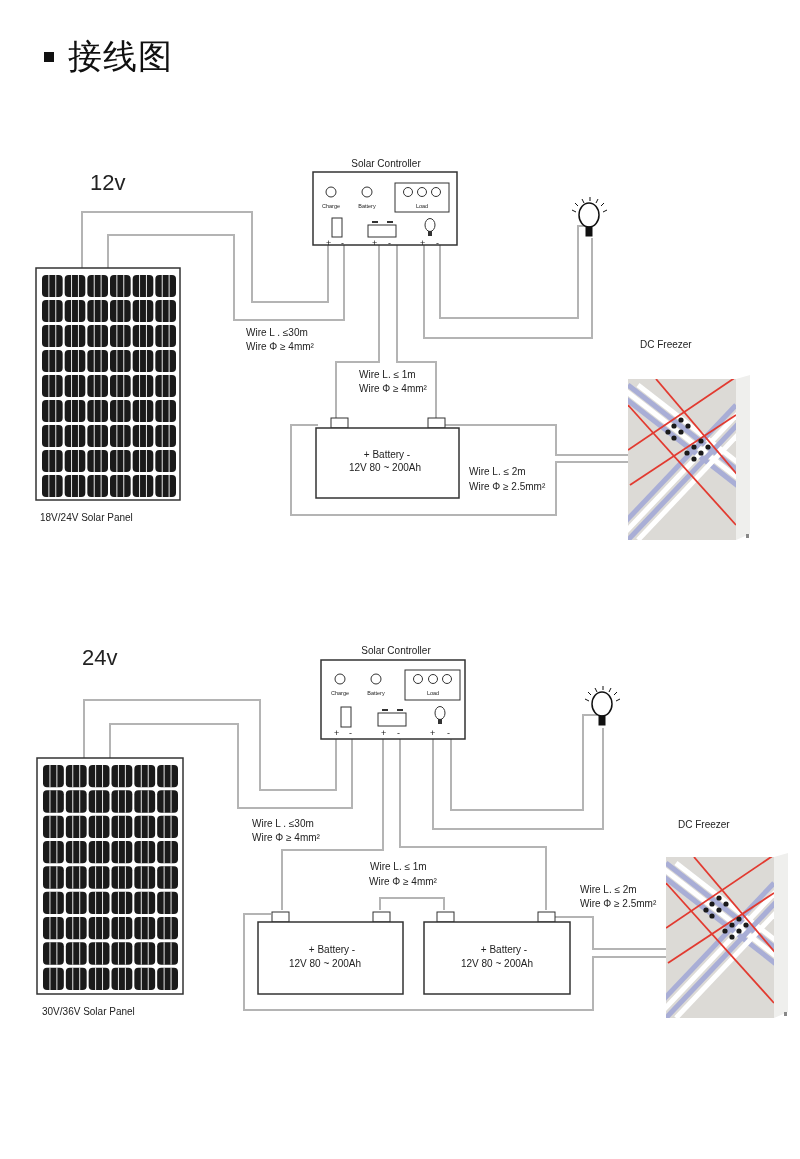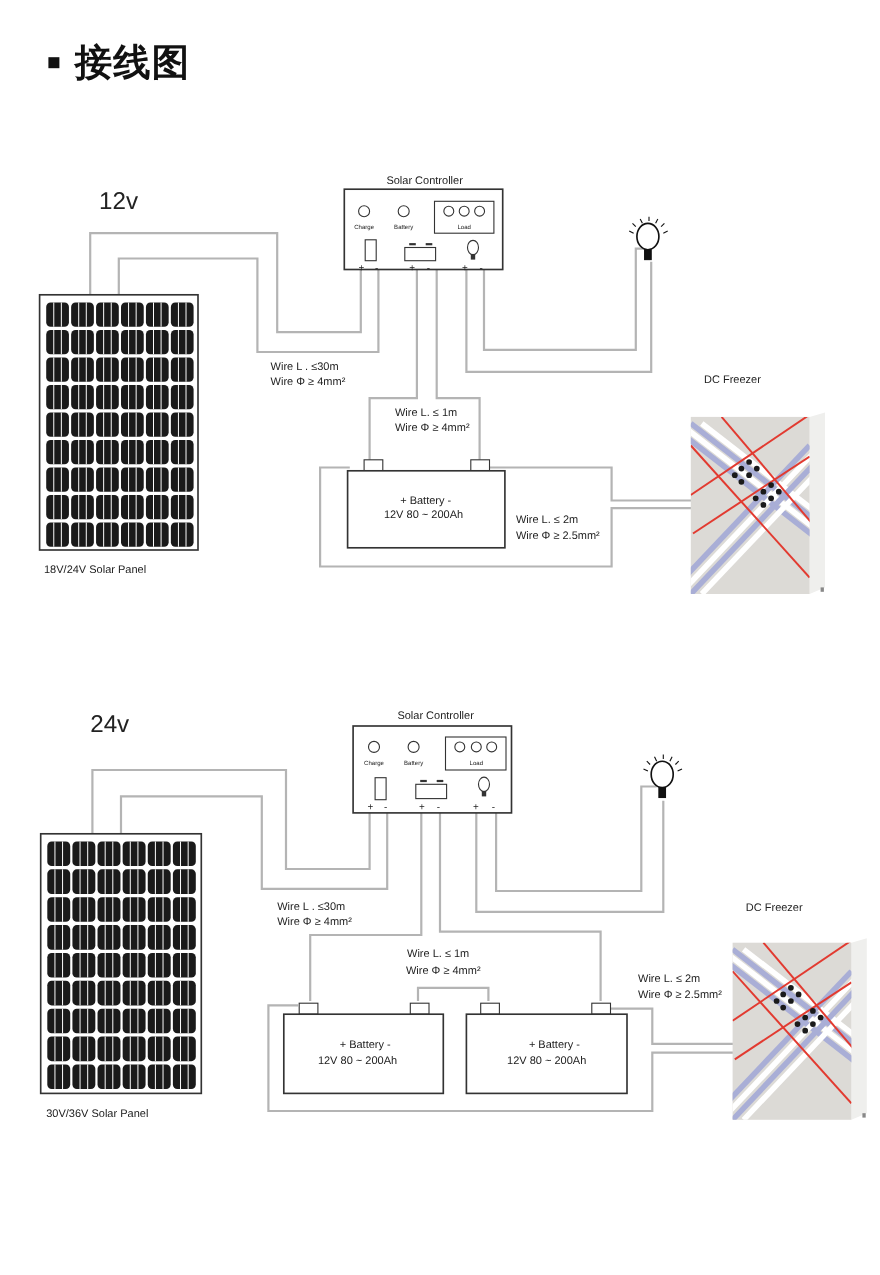--- a/index.html
+++ b/index.html
@@ -1,19 +1,19 @@
 <!DOCTYPE html>
 <html><head>
 <meta charset="utf-8">
 <style>
   html, body { margin:0; padding:0; background:#ffffff; }
   body { width:800px; height:1159px; position:relative; overflow:hidden; font-family:"Liberation Sans", sans-serif; color:#222; }
   .title { position:absolute; left:44px; top:34px; display:flex; align-items:center; }
   .title .bullet { width:10px; height:10px; background:#111; margin-right:14px; }
-  .title .text { font-family:"DejaVu Sans", sans-serif; font-size:34px; font-weight:bold; color:#111; letter-spacing:1px; }
+  .title .text { font-family:"DejaVu Sans", sans-serif; font-size:34px; font-weight:normal; color:#111; letter-spacing:1px; }
   svg { position:absolute; left:0; top:0; }
   .lbl { font-family:"Liberation Sans", sans-serif; fill:#222; }
 </style>
 </head>
 <body>
 
 <div class="title">
   <span class="bullet"></span>
   <span class="text">接线图</span>
 </div>

